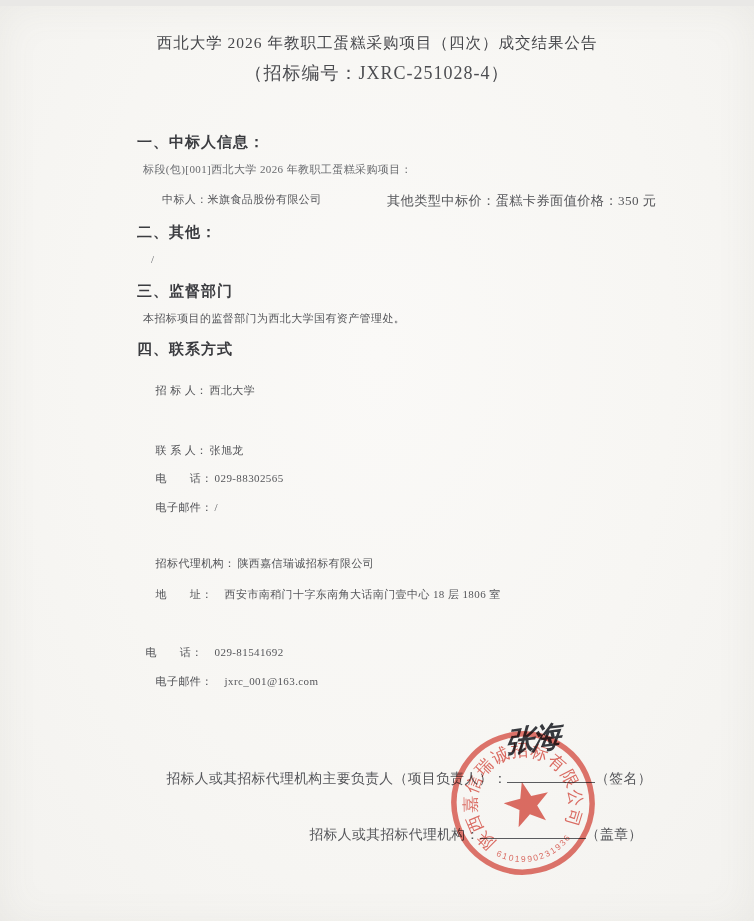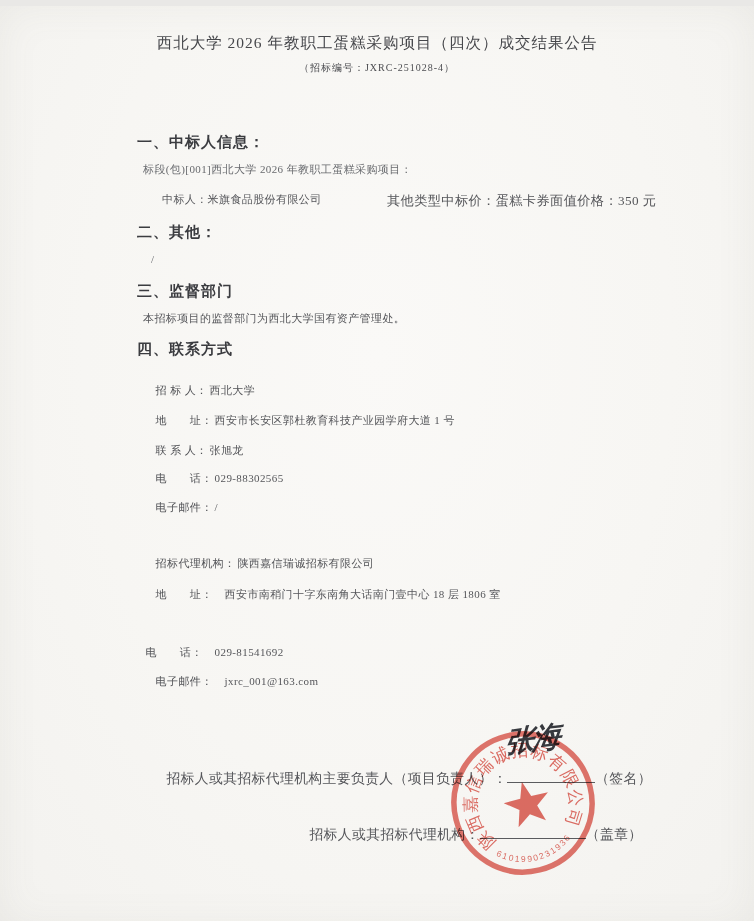--- a/index.html
+++ b/index.html
@@ -9,21 +9,21 @@
     margin:6px auto;
     background:radial-gradient(ellipse at 50% 38%, #faf9f7 0%, #f7f6f3 55%, #f3f2ef 100%);
     overflow:hidden;
     font-family:"Liberation Serif","DejaVu Serif",serif;
     color:#55565a;
     box-shadow:inset 0 0 40px rgba(120,115,105,.08);
   }
   .line{position:absolute;white-space:pre;font-size:11px;line-height:1.25;letter-spacing:.4px;}
   .center{left:0;width:754px;text-align:center;}
   .title{font-size:15.5px;color:#46474b;letter-spacing:1px;}
-  .subtitle{font-size:10px;color:#4c4d51;letter-spacing:1px;}
+  .subtitle{font-size:18px;color:#4c4d51;letter-spacing:1px;}
   .heading{font-family:"Liberation Sans","DejaVu Sans",sans-serif;font-weight:700;font-size:15px;color:#3b3c40;letter-spacing:1px;}
   .muted{color:#686a6e;}
   .row .lbl{color:#4f5054;}
   .row .val{margin-left:2px;}
   .row-agency .val{margin-left:12px;}
   .uline{display:inline-block;border-bottom:1.5px solid #5a5b5e;height:1em;vertical-align:baseline;}
   .uline.sig{width:88px;}
   .uline.org{width:106px;}
   .signature{
     position:absolute;left:505px;top:714px;
@@ -56,23 +56,20 @@
   <div class="line heading" style="left:137px;top:217px">二、其他：</div>
   <div class="line muted" style="left:151px;top:247px">/</div>
 
   <div class="line heading" style="left:137px;top:276px">三、监督部门</div>
   <div class="line" style="left:143px;top:306px">本招标项目的监督部门为西北大学国有资产管理处。</div>
 
   <div class="line heading" style="left:137px;top:334px">四、联系方式</div>
 
   <div class="line row" style="left:143px;top:364px">
     <span class="lbl">招 标 人：</span><span class="val">西北大学</span>
-  </div>
-  <div class="line row" style="left:143px;top:394px">
-    <span class="lbl">地　　址：</span><span class="val">西安市长安区郭杜教育科技产业园学府大道 1 号</span>
   </div>
   <div class="line row" style="left:143px;top:424px">
     <span class="lbl">联 系 人：</span><span class="val">张旭龙</span>
   </div>
   <div class="line row" style="left:143px;top:452px">
     <span class="lbl">电　　话：</span><span class="val">029-88302565</span>
   </div>
   <div class="line row row-agency" style="left:143px;top:537px">
     <span class="lbl">招标代理机构：</span><span class="val" style="margin-left:2px">陕西嘉信瑞诚招标有限公司</span>
   </div>

